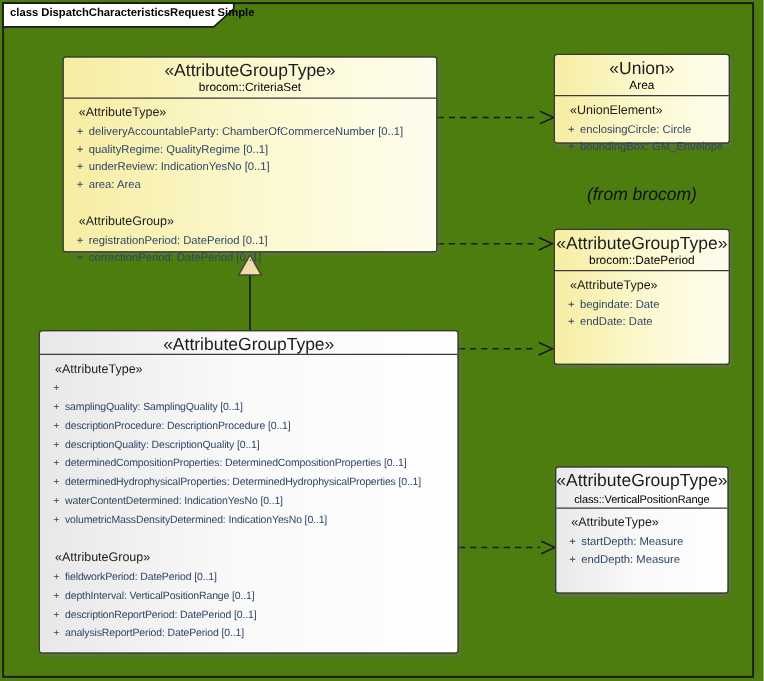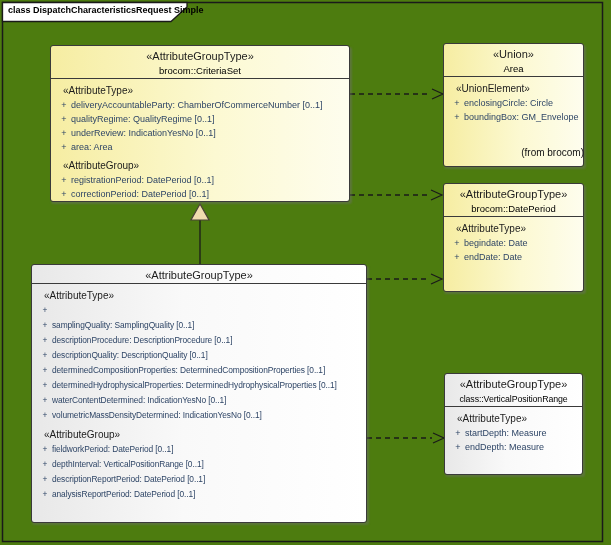--- a/index.html
+++ b/index.html
@@ -13,32 +13,32 @@
     font-size:9px; font-weight:bold; color:#000;
   }
   .classbox {
     position:absolute; z-index:2; box-sizing:border-box;
     border:1.3px solid #3a3a3a; border-radius:3px;
     box-shadow:1.5px 2px 2px rgba(110,110,110,0.45);
   }
   .fill-yellow { background:linear-gradient(90deg,#f6eda2 0%,#fcf9d2 55%,#fefdee 100%); }
   .fill-white  { background:linear-gradient(90deg,#e8e8e8 0%,#f9f9f9 45%,#ffffff 100%); }
   .box-header { border-bottom:1.3px solid #3a3a3a; text-align:center; padding-top:3px; }
-  .stereo     { font-size:11px; line-height:15px; color:#1c1c1c; }
+  .stereo     { font-size:14px; line-height:15px; color:#1c1c1c; }
   .classname  { font-size:9.5px; line-height:14px; font-weight:normal; color:#000; }
   .box-body   { padding:4px 3px 0 6px; }
   .section-label { font-size:10px; line-height:15px; color:#1c1c1c; padding-left:6px; }
-  .section-label.later { margin-top:4px; }
+  .section-label.later { margin-top:16px; }
   .attr-row { display:flex; font-size:9px; line-height:14px; color:#2e4566; white-space:nowrap; }
   .attr-row .plus { width:14px; flex:none; text-align:center; }
   .bhr-box .attr-row { font-size:8.4px; line-height:15px; letter-spacing:-0.1px; }
   .bhr-box .section-label { line-height:15px; }
   .from-note {
     position:absolute; left:443px; top:147px; width:141px; z-index:2;
-    font-size:10px; text-align:right; color:#111;
+    font-size:14px; font-style:italic; text-align:center; color:#111;
   }
 </style>
 </head>
 <body>
 
 <div id="stage">
 
   <svg id="connector-layer" viewBox="0 0 611 545" xmlns="http://www.w3.org/2000/svg">
 
     <rect x="2.5" y="2.5" width="600" height="539" fill="none" stroke="#1a1a1a" stroke-width="1.5"></rect>
@@ -101,21 +101,21 @@
           <span class="plus">+</span>
           <span>registrationPeriod: DatePeriod [0..1]</span>
         </div>
       <div class="attr-row">
           <span class="plus">+</span>
           <span>correctionPeriod: DatePeriod [0..1]</span>
         </div>
     </div>
   </div>
 
-  <div class="classbox fill-yellow" style="left:443px; top:43px; width:141px; height:124px;">
+  <div class="classbox fill-yellow" style="left:443px; top:43px; width:141px; height:72px;">
     <div class="box-header">
       <div class="stereo">«Union»</div>
       <div class="classname">Area</div>
     </div>
     <div class="box-body">
       <div class="section-label">«UnionElement»</div>
       <div class="attr-row">
           <span class="plus">+</span>
           <span>enclosingCircle: Circle</span>
         </div>

